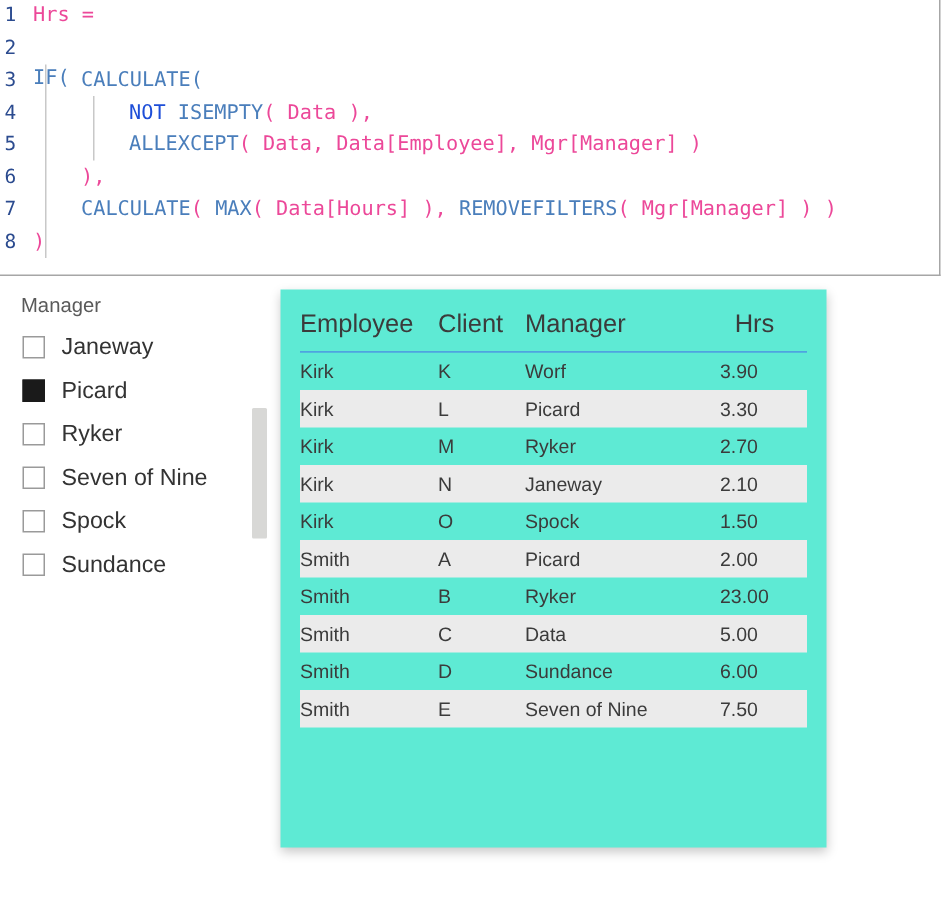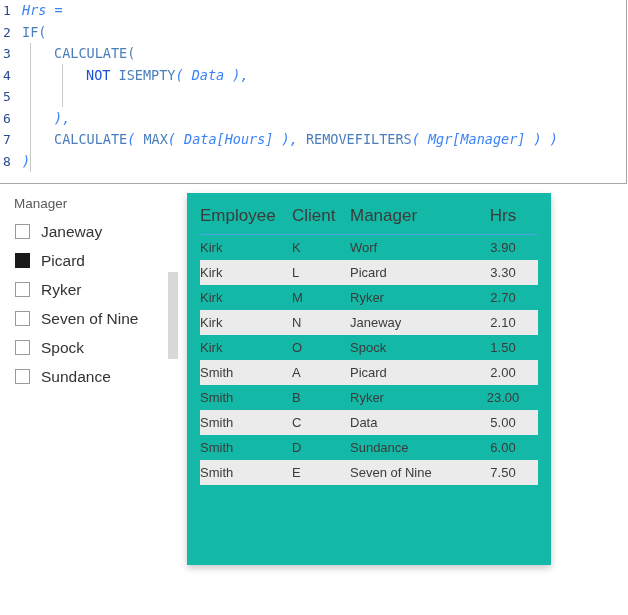--- a/index.html
+++ b/index.html
@@ -50,21 +50,21 @@
     font-family: "DejaVu Sans Mono", "Liberation Mono", monospace;
     font-size: 13px;
   }
   .code-text {
     position: absolute;
     left: 22px;
     top: 0;
   }
   .tok-fn   { color: #4a7ebb; }
   .tok-kw   { color: #1d4ed8; }
-  .tok-plain{ color: #3b82f6; font-style: italic; }
+  .tok-plain{ color: #ec4899; }
   
   .guide {
     position: absolute;
     width: 1px;
     background: #c8c8c8;
   }
   #guide-a { left: 30px; top: 43px;  height: 129px; }
   #guide-b { left: 62px; top: 64px;  height: 43px;  }
 
   
@@ -123,21 +123,21 @@
     border-radius: 1px;
   }
 
   
   #table-card {
     position: absolute;
     left: 187px;
     top: 193px;
     width: 364px;
     height: 372px;
-    background: #14b8a6;
+    background: #5eead4;
     box-shadow: 0 3px 7px rgba(0,0,0,0.22);
     overflow: hidden;
   }
   #table-inner {
     padding: 0 0 0 13px;
   }
   table.grid {
     border-collapse: collapse;
     width: 338px;
     font-family: "Liberation Sans", sans-serif;
@@ -151,39 +151,39 @@
     border-bottom: 1.5px solid #4ea3e0;
     white-space: nowrap;
   }
   table.grid thead th.num { text-align: center; padding-right: 12px; }
   table.grid tbody td {
     font-size: 13px;
     color: #3b3b3b;
     padding: 5px 0 5px 0;
     white-space: nowrap;
   }
-  table.grid tbody td.num { text-align: center; padding-right: 12px; }
+  table.grid tbody td.num { text-align: left; padding-right: 12px; }
   table.grid tbody tr.alt td { background: #ebebeb; }
   .col-employee { width: 92px; }
   .col-client   { width: 58px; }
   .col-manager  { width: 130px; }
   .col-hrs      { width: 58px; }
 </style>
 </head>
 <body>
 
 <div id="code-editor">
   <div class="guide" id="guide-a"></div>
   <div class="guide" id="guide-b"></div>
   <div id="code-lines">
       <div class="code-line"><span class="gutter">1</span><span class="code-text" style="padding-left: 0px;"><span class="tok-plain">Hrs =</span></span></div>
-      <div class="code-line"><span class="gutter">2</span><span class="code-text" style="padding-left: 0px;"><span class="tok-fn">IF(</span></span></div>
+      <div class="code-line"><span class="gutter">2</span><span class="code-text" style="padding-left: 0px; margin-top: 20px;"><span class="tok-fn">IF(</span></span></div>
       <div class="code-line"><span class="gutter">3</span><span class="code-text" style="padding-left: 32px;"><span class="tok-fn">CALCULATE(</span></span></div>
       <div class="code-line"><span class="gutter">4</span><span class="code-text" style="padding-left: 64px;"><span class="tok-kw">NOT </span><span class="tok-fn">ISEMPTY</span><span class="tok-plain">( Data ),</span></span></div>
-      <div class="code-line"><span class="gutter">5</span></div>
+      <div class="code-line"><span class="gutter">5</span><span class="code-text" style="padding-left: 64px;"><span class="tok-fn">ALLEXCEPT</span><span class="tok-plain">( Data, Data[Employee], Mgr[Manager] )</span></span></div>
       <div class="code-line"><span class="gutter">6</span><span class="code-text" style="padding-left: 32px;"><span class="tok-plain">),</span></span></div>
       <div class="code-line"><span class="gutter">7</span><span class="code-text" style="padding-left: 32px;"><span class="tok-fn">CALCULATE</span><span class="tok-plain">( </span><span class="tok-fn">MAX</span><span class="tok-plain">( Data[Hours] ), </span><span class="tok-fn">REMOVEFILTERS</span><span class="tok-plain">( Mgr[Manager] ) )</span></span></div>
       <div class="code-line"><span class="gutter">8</span><span class="code-text" style="padding-left: 0px;"><span class="tok-plain">)</span></span></div>
     </div>
 </div>
 
 <div id="slicer">
   <div id="slicer-title">Manager</div>
   <div id="slicer-items">
       <div class="slicer-item">

